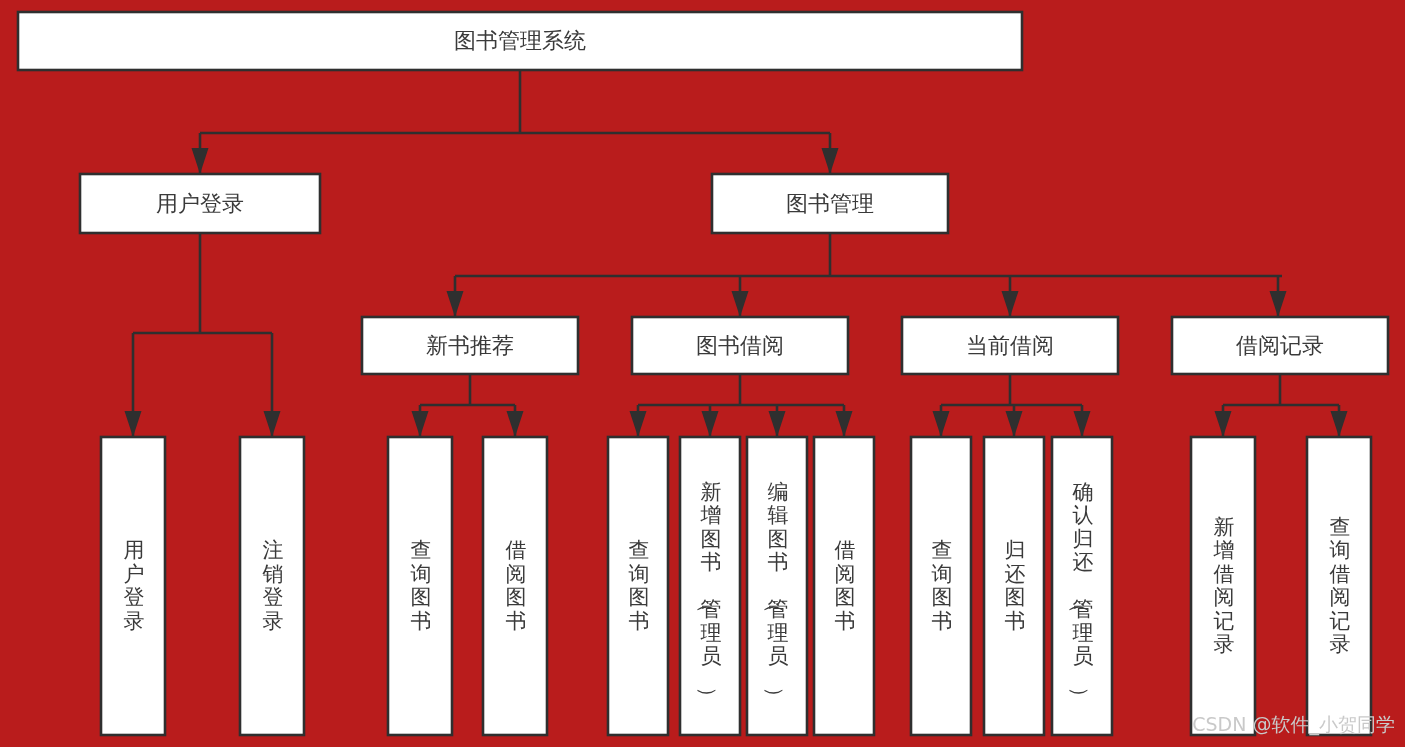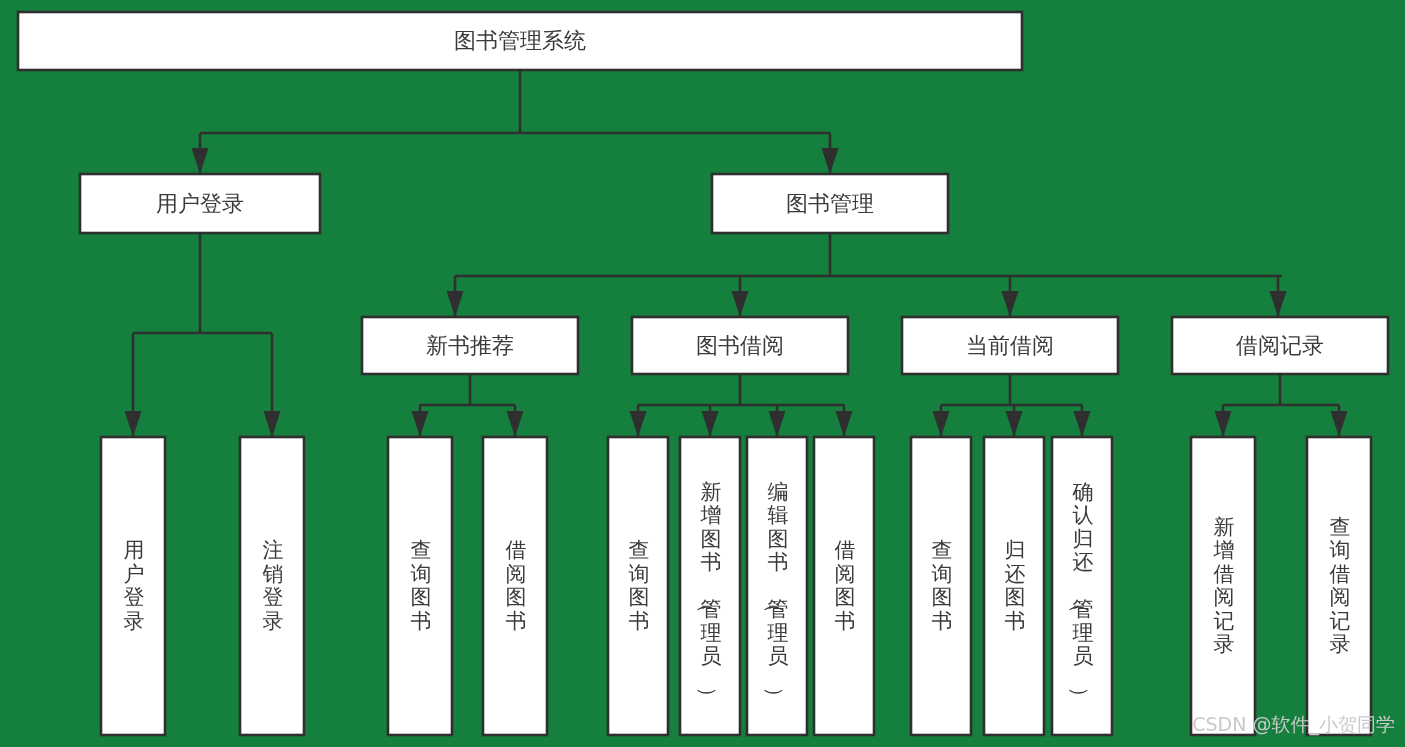--- a/index.html
+++ b/index.html
@@ -11,21 +11,21 @@
   body {
     width: 1405px;
     height: 747px;
     overflow: hidden;
     font-family: "DejaVu Sans", "Liberation Sans", sans-serif;
   }
   #diagram-root {
     position: relative;
     width: 1405px;
     height: 747px;
-    background: #15803d;
+    background: #b91c1c;
   }
   svg.diagram-canvas {
     position: absolute;
     left: 0;
     top: 0;
     width: 1405px;
     height: 747px;
     display: block;
   }
   .node-box {

